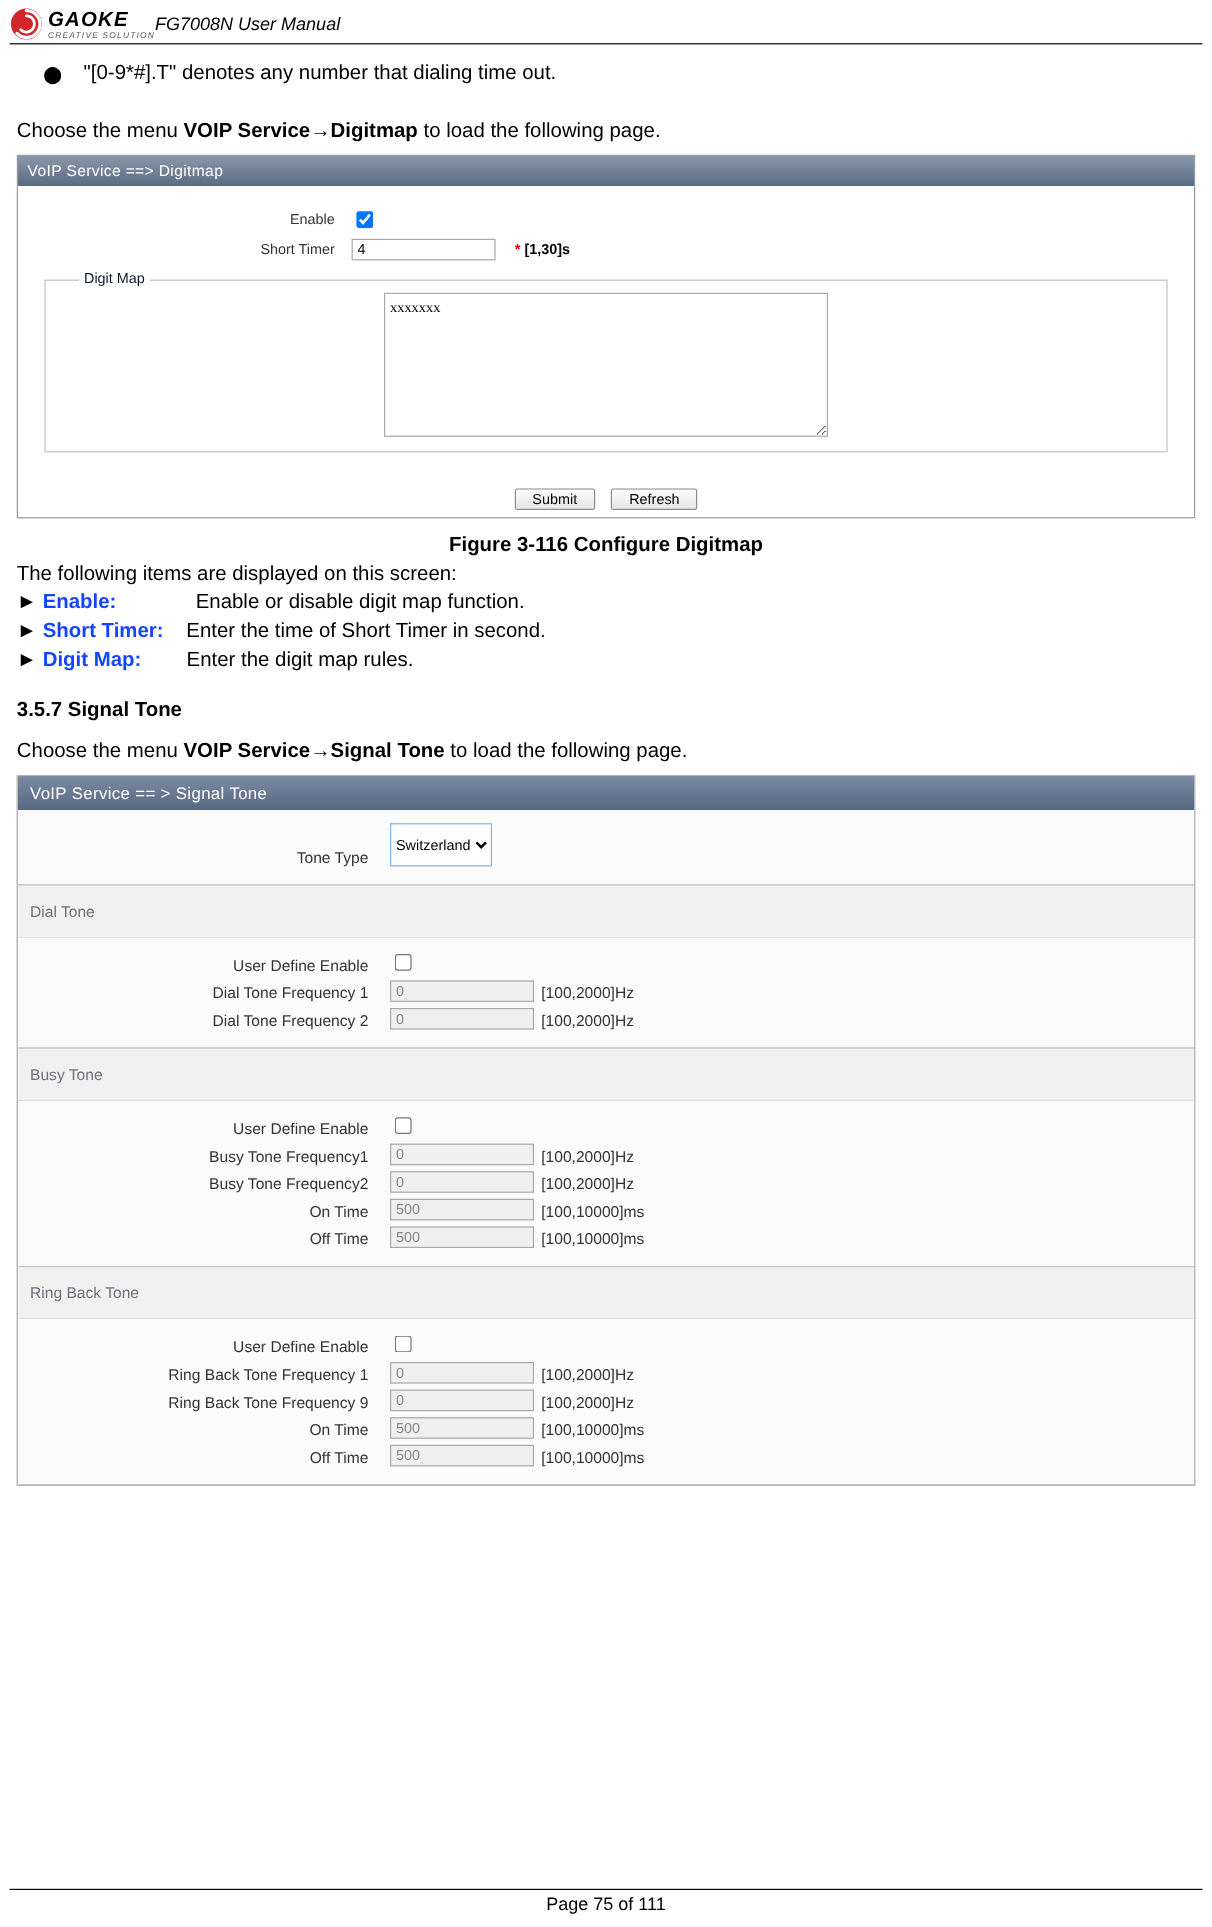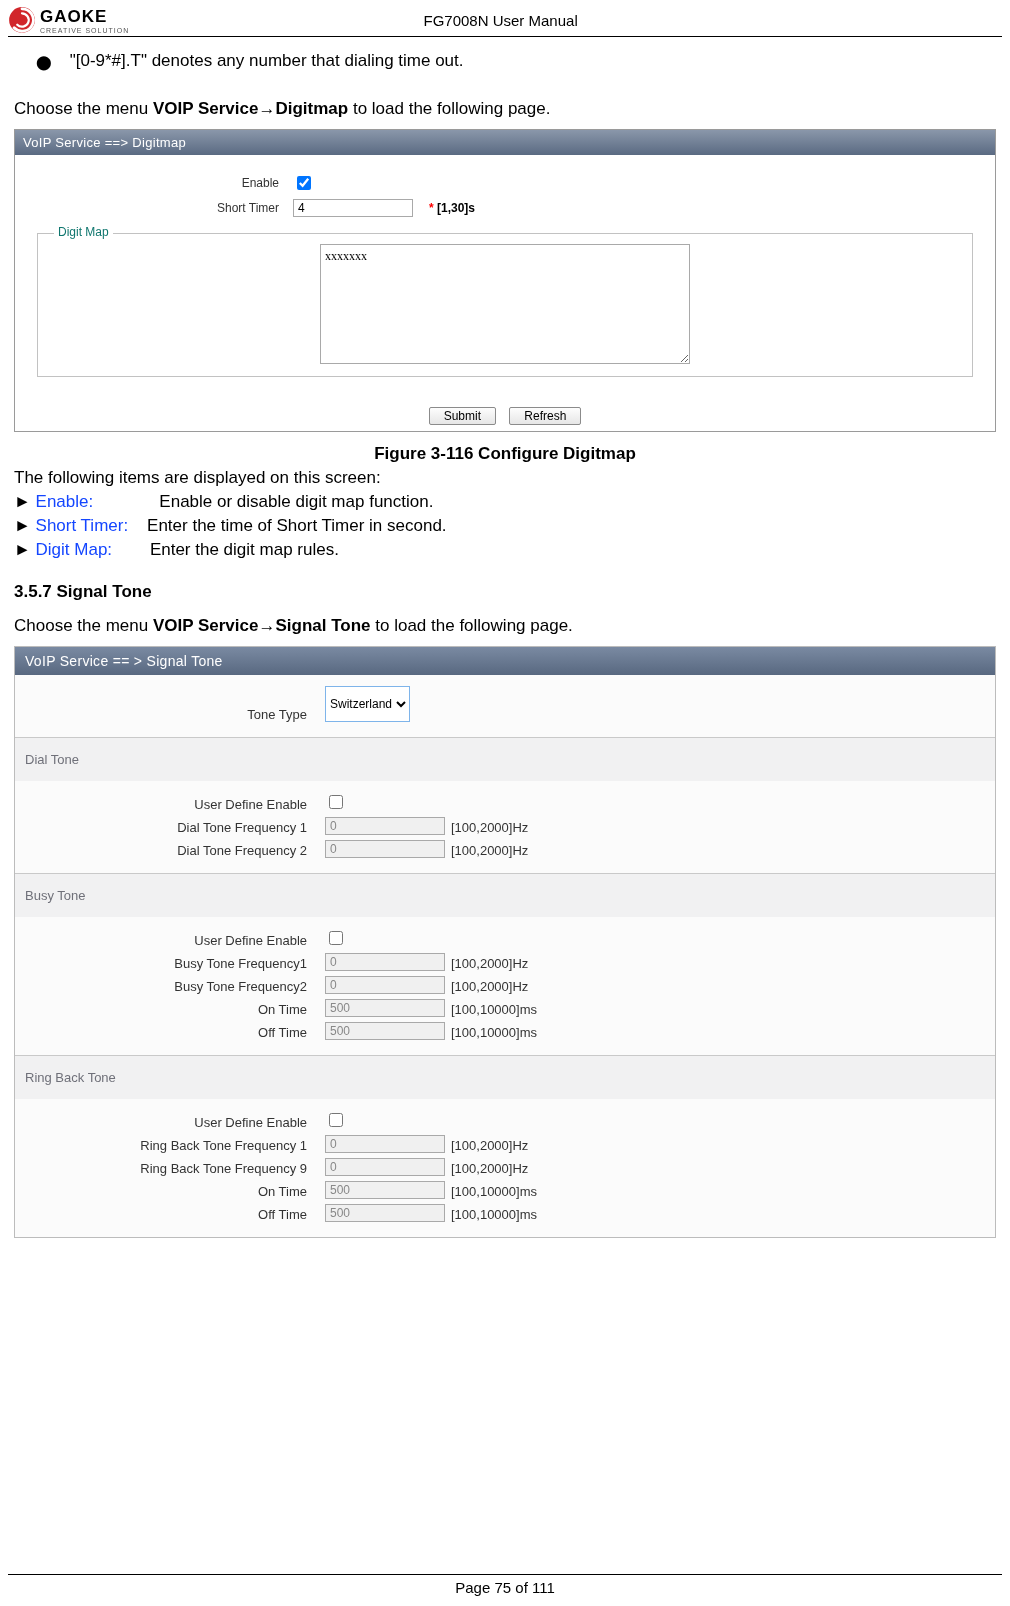--- a/index.html
+++ b/index.html
@@ -24,22 +24,23 @@
     width:var(--page-w);
     height:var(--page-h);
     background:#fff;
     color:var(--txt);
     font-family:Arial,Helvetica,sans-serif;
     font-size:16px;
     position:relative;
   }
   
   .pg-head{
-    display:flex;align-items:center;justify-content:space-between;
+    display:flex;align-items:center;
     padding:6px 8px 2px 8px;
+    font-style:italic;
   }
   .logo{display:flex;align-items:center;gap:4px;}
   .logo-swirl{width:28px;height:28px;}
   .logo-text{font-weight:900;font-size:17px;letter-spacing:1px;font-family:Arial,sans-serif;}
   .logo-sub{font-size:7px;letter-spacing:1px;color:#555;}
   .manual-title{font-size:15px;}
   .hr-top{border:none;border-top:1.5px solid #000;margin:0 8px 8px 8px;}
   
   .body-col{padding:0 14px;}
   .bullet-line{display:flex;gap:18px;font-size:17px;margin:14px 0 26px 22px;}
@@ -54,31 +55,31 @@
   }
   .ss-body{padding:12px 18px 12px 18px;}
   .ss-row{display:flex;align-items:center;margin:6px 0;}
   .ss-lbl{width:260px;text-align:right;padding-right:14px;color:#333;font-size:12px;}
   .ss-input{border:1px solid var(--inp-border);height:18px;padding:0 4px;font-size:12px;background:#fff;}
   .ss-input[disabled]{background:#f0f0f0;color:#888;}
   .ss-hint{font-size:12px;color:#000;margin-left:16px;font-weight:bold;}
   .ss-hint .star{color:var(--redstar);}
   .ss-check{width:14px;height:14px;}
   .fieldset{border:1px solid #c2c2c2;margin:16px 4px 10px 4px;padding:10px 10px 12px 10px;position:relative;}
-  .fieldset .legend{position:absolute;top:-9px;left:16px;background:#fff;padding:0 4px;font-size:12px;color:#0f766e;}
+  .fieldset .legend{position:absolute;top:-9px;left:28px;background:#fff;padding:0 4px;font-size:12px;color:#0f172a;}
   .ta{display:block;margin:0 auto;width:370px;height:120px;border:1px solid var(--inp-border);font-family:Tahoma;font-size:12px;padding:4px;resize:both;}
   .btnrow{text-align:center;padding:8px 0 6px 0;}
   .bttn{border:1px solid #8b8b8b;background:linear-gradient(#fdfdfd,#e6e6e6);padding:1px 14px;font-size:12px;border-radius:2px;}
   
   .fig-cap{text-align:center;font-weight:bold;font-size:17px;margin:12px 0 4px 0;}
   
   .intro-line{font-size:17px;margin:1px 0 4px 0;}
   .dl{font-size:17px;margin:0 0 4px 0;}
   .dl .arr{color:#000;}
-  .dl .term{color:var(--blue);font-weight:normal;}
+  .dl .term{color:var(--blue);font-weight:bold;}
   .sec-head{font-weight:bold;font-size:17px;margin:22px 0 14px 0;}
   
   .ss2{border:1px solid #bcbcbc;background:#737373;font-family:Tahoma,Verdana,sans-serif;font-size:12px;}
   .ss2-hdr{
     background:linear-gradient(#7a8aa2,#586880);
     color:#fff;font-size:14px;padding:6px 10px;font-weight:400;letter-spacing:0.3px;
   }
   .ss2 .sec{border-top:1px solid var(--sub-hdr-border);background:#f1f1f2;color:var(--sub-hdr-txt);font-size:13px;padding:14px 10px;}
   .ss2 .rows{padding:6px 0 10px 0;background:#fbfbfb;}
   .ss2-row{display:flex;align-items:flex-end;margin:5px 0;}

